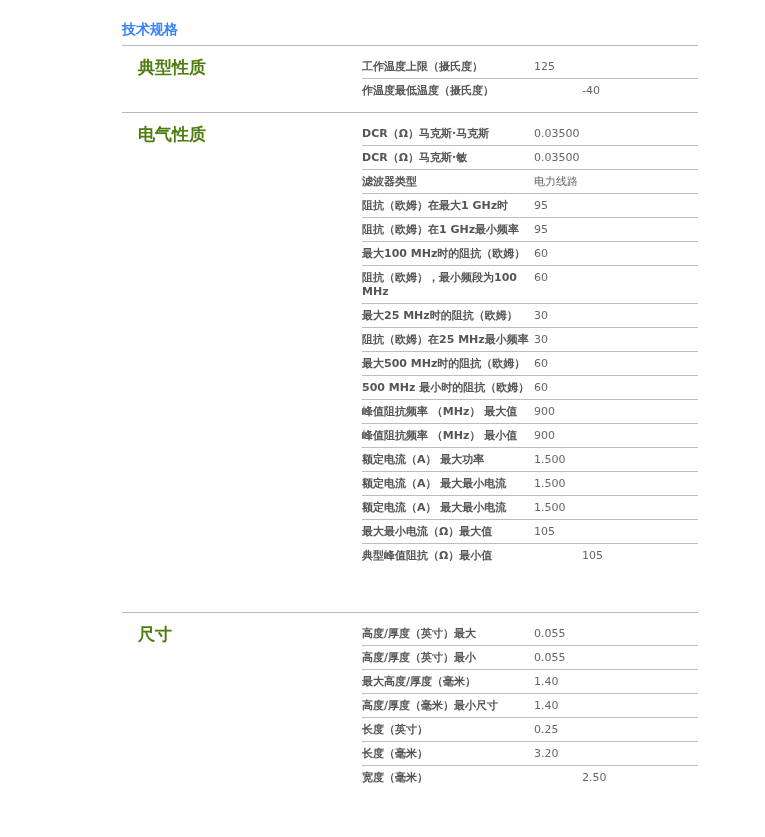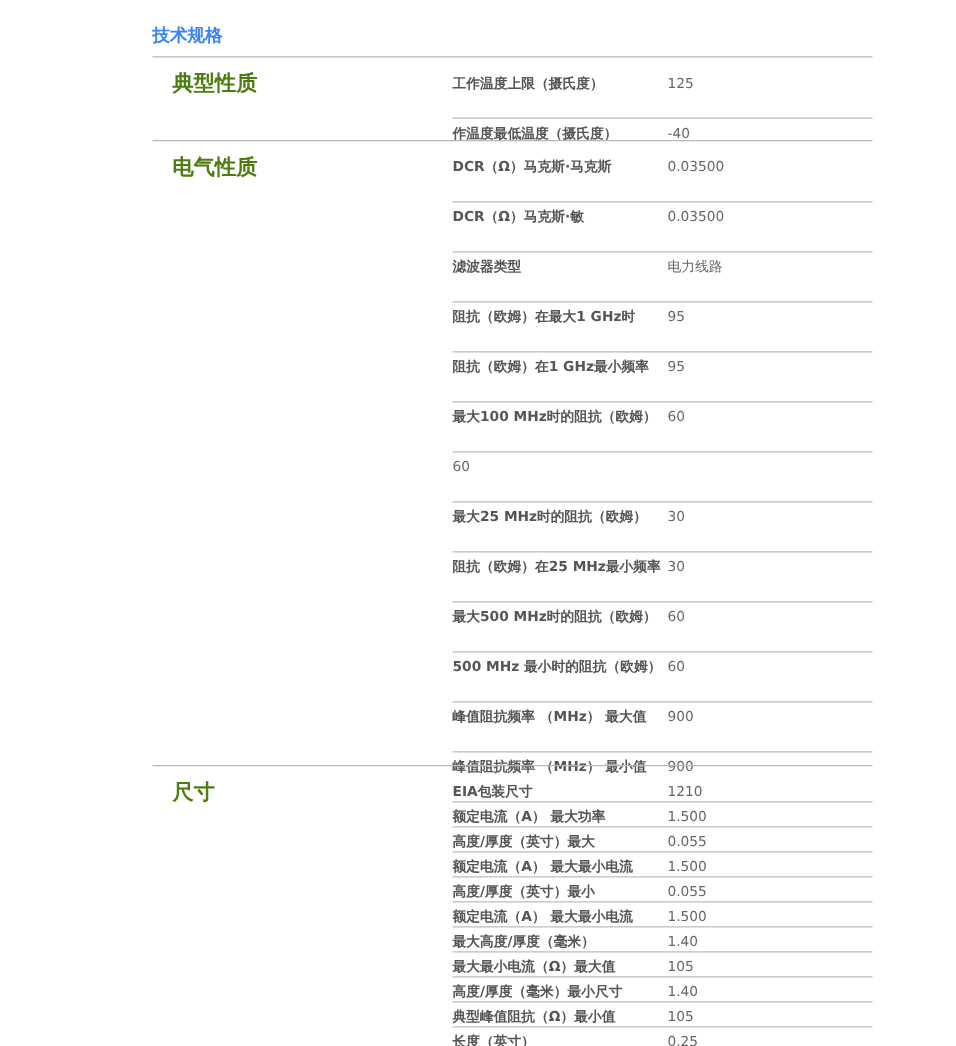--- a/index.html
+++ b/index.html
@@ -2,22 +2,22 @@
 <html><head>
   <meta charset="utf-8">
   <style>
     html, body { margin: 0; padding: 0; background: #ffffff; }
     body { width: 765px; height: 837px; overflow: hidden; font-family: "DejaVu Sans", "Liberation Sans", sans-serif; }
     .wrap { position: absolute; left: 122px; top: 0; width: 576px; }
     .page-title { position: absolute; left: 0; top: 20px; font-size: 14px; font-weight: bold; color: #3b82f6; line-height: 18px; }
     .sec-line { position: absolute; left: 0; width: 576px; height: 1px; background: #b9b9b9; }
     .sec-title { position: absolute; left: 16px; font-size: 17px; font-weight: bold; color: #4d7c0f; line-height: 18px; }
     .rows { position: absolute; left: 240px; width: 336px; }
-    .row { display: flex; border-bottom: 1px solid #bdbdbd; box-sizing: border-box; padding-top: 5px; padding-bottom: 20px; }
-    .row:last-child { border-bottom: none; }
+    .row { display: flex; border-bottom: 1px solid #bdbdbd; box-sizing: border-box; padding-top: 5px; padding-bottom: 4px; }
+    .row:last-child { border-bottom: none; gap: 48px; }
     .lbl { width: 172px; flex: 0 0 172px; font-size: 11px; font-weight: bold; color: #555; line-height: 14px; }
     .val { flex: 1; font-size: 11px; color: #666; line-height: 14px; }
   </style>
 </head>
 <body>
 
 <div class="wrap">
   <div class="page-title">技术规格</div>
 
   <div class="sec-line" style="top:45px;"></div>
@@ -54,20 +54,21 @@
       </div>
       <div class="row">
         <div class="lbl">阻抗（欧姆）在1 GHz最小频率</div>
         <div class="val">95</div>
       </div>
       <div class="row">
         <div class="lbl">最大100 MHz时的阻抗（欧姆）</div>
         <div class="val">60</div>
       </div>
       <div class="row">
+        <div class="lbl">阻抗（欧姆），最小频段为100 MHz</div>
         <div class="val">60</div>
       </div>
       <div class="row">
         <div class="lbl">最大25 MHz时的阻抗（欧姆）</div>
         <div class="val">30</div>
       </div>
       <div class="row">
         <div class="lbl">阻抗（欧姆）在25 MHz最小频率</div>
         <div class="val">30</div>
       </div>
@@ -106,24 +107,20 @@
       <div class="row">
         <div class="lbl">典型峰值阻抗（Ω）最小值</div>
         <div class="val">105</div>
       </div>
     </div>
 
   <div class="sec-line" style="top:612px;"></div>
   <div class="sec-title" style="top:625px;">尺寸</div>
   <div class="rows" style="top:622px;" id="rows-2">
       <div class="row">
-        <div class="lbl">EIA包装尺寸</div>
-        <div class="val">1210</div>
-      </div>
-      <div class="row">
         <div class="lbl">高度/厚度（英寸）最大</div>
         <div class="val">0.055</div>
       </div>
       <div class="row">
         <div class="lbl">高度/厚度（英寸）最小</div>
         <div class="val">0.055</div>
       </div>
       <div class="row">
         <div class="lbl">最大高度/厚度（毫米）</div>
         <div class="val">1.40</div>
@@ -133,14 +130,18 @@
         <div class="val">1.40</div>
       </div>
       <div class="row">
         <div class="lbl">长度（英寸）</div>
         <div class="val">0.25</div>
       </div>
       <div class="row">
         <div class="lbl">长度（毫米）</div>
         <div class="val">3.20</div>
       </div>
+      <div class="row">
+        <div class="lbl">宽度（毫米）</div>
+        <div class="val">2.50</div>
+      </div>
     </div>
 </div>
 
 </body></html>

